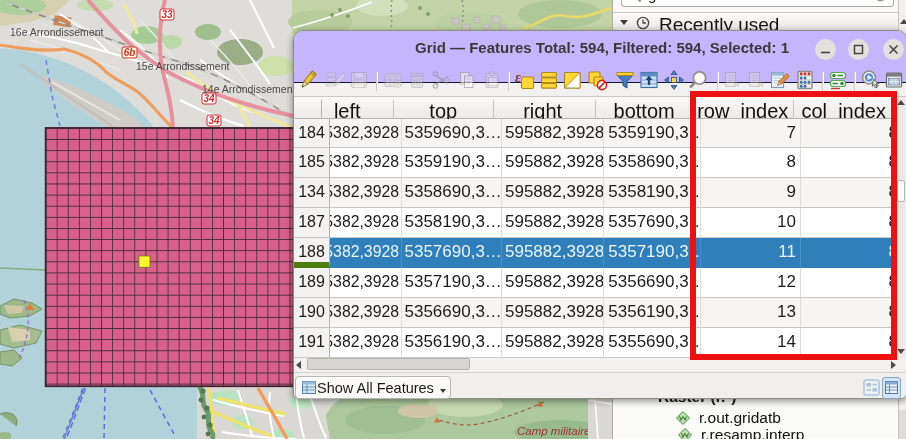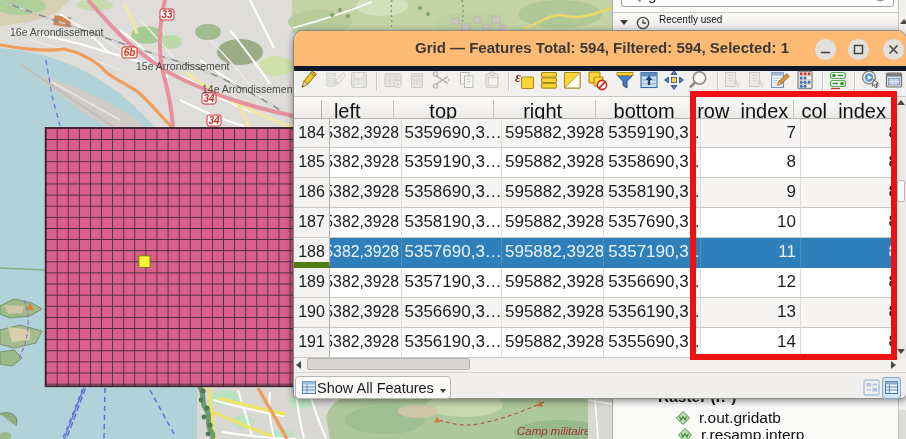--- a/index.html
+++ b/index.html
@@ -222,41 +222,41 @@
         <circle cx="6.5" cy="6.5" r="6" fill="#9a9894"></circle>
         <path d="M4,4 L9,9 M9,4 L4,9" stroke="#fff" stroke-width="1.4"></path>
       </svg>
   </div>
   <div class="ab" style="left:0;top:12px;width:285px;height:19px;background:linear-gradient(#fdfcfb,#e9e7e5);border-top:1px solid #c9c7c3;border-bottom:1px solid #c9c7c3;box-sizing:border-box">
     <div class="tri-d ab" style="left:7px;top:7px"></div>
     <svg class="ab" style="left:23px;top:2.5px" width="14" height="14" viewBox="0 0 14 14">
         <circle cx="7" cy="7" r="5.6" fill="none" stroke="#4a4946" stroke-width="1.4"></circle>
         <path d="M7,3.5 L7,7 L10,7" stroke="#4a4946" stroke-width="1.3" fill="none"></path>
       </svg>
-    <span class="ab" style="left:46px;top:1px;font-size:10px;color:#141414">Recently used</span>
+    <span class="ab" style="left:46px;top:1px;font-size:19px;color:#141414">Recently used</span>
   </div>
   <div class="ab" style="left:285px;top:0;width:9px;height:439px;background:#f2f1ef;border-left:1px solid #c6c4c0;box-sizing:border-box"></div>
   <div class="tri-u ab" style="left:286.5px;top:19px"></div>
   <span class="ab" style="left:45px;top:388px;font-size:15.5px;font-weight:bold;color:#1c1c1c">Raster (r.*)</span>
   <svg class="ab" style="left:63px;top:411px" width="14" height="14" viewBox="0 0 14 14">
       <path d="M7,0.5 L13.5,7 L7,13.5 L0.5,7 Z" fill="#bfe3b0" stroke="#4e8a42" stroke-width="1"></path>
       <path d="M3.5,5.5 L5,9 L7,5.5 L9,9 L10.5,5.5" stroke="#3c7a33" stroke-width="1.1" fill="none"></path>
     </svg>
   <span class="ab" style="left:86px;top:409px;font-size:15.5px;color:#111">r.out.gridatb</span>
   <svg class="ab" style="left:65px;top:428px" width="14" height="14" viewBox="0 0 14 14">
       <path d="M7,0.5 L13.5,7 L7,13.5 L0.5,7 Z" fill="#bfe3b0" stroke="#4e8a42" stroke-width="1"></path>
       <path d="M3.5,5.5 L5,9 L7,5.5 L9,9 L10.5,5.5" stroke="#3c7a33" stroke-width="1.1" fill="none"></path>
     </svg>
   <span class="ab" style="left:88px;top:426px;font-size:15.5px;color:#111">r.resamp.interp</span>
   <div class="ab" style="left:286px;top:410px;width:8px;height:29px;background:#dddcd9"></div>
 </div>
 
 <div id="dlg">
 
-  <div class="ab" style="left:0;top:0;width:612px;height:40px;background:#fdba74;border-bottom:5px solid #0f172a;border-radius:9px 9px 0 0;box-sizing:border-box">
+  <div class="ab" style="left:0;top:0;width:612px;height:52px;background:#c4b5fd;border-bottom:1px solid #0f172a;border-radius:9px 9px 0 0;box-sizing:border-box">
     <span class="ab" style="left:0;width:612px;top:8px;text-align:center;font-size:15px;font-weight:bold;color:#3a3938;padding-left:2px">Grid — Features Total: 594, Filtered: 594, Selected: 1</span>
     <div class="wb" style="left:520.5px"><svg width="21" height="21" viewBox="0 0 21 21">
           <path d="M6,13.5 L15,13.5" stroke="#454442" stroke-width="1.6"></path>
         </svg></div>
     <div class="wb" style="left:553.8px"><svg width="21" height="21" viewBox="0 0 21 21">
           <rect x="6.5" y="6.5" width="8" height="8" fill="none" stroke="#454442" stroke-width="1.5"></rect>
         </svg></div>
     <div class="wb" style="left:588.9px"><svg width="21" height="21" viewBox="0 0 21 21">
           <path d="M6.5,6.5 L14.5,14.5 M14.5,6.5 L6.5,14.5" stroke="#454442" stroke-width="1.6"></path>
         </svg></div>
@@ -466,21 +466,21 @@
 <div class="c w1">
         <span class="csl">5382,3928</span>
       </div>
 <div class="c w2"><span class="cs">5359190,3…</span></div>
 <div class="c w3">595882,3928</div>
 <div class="c w4"><span class="cs2">5358690,3…</span></div>
 <div class="c w5">8</div>
 <div class="c w6">8</div>
 </div>
 <div class="r odd" style="top:147.3px">
-<div class="c rh">186</div>
+<div class="c rh">134</div>
 <div class="c w1">
         <span class="csl">5382,3928</span>
       </div>
 <div class="c w2"><span class="cs">5358690,3…</span></div>
 <div class="c w3">595882,3928</div>
 <div class="c w4"><span class="cs2">5358190,3…</span></div>
 <div class="c w5">9</div>
 <div class="c w6">8</div>
 </div>
 <div class="r evn" style="top:177.2px">

